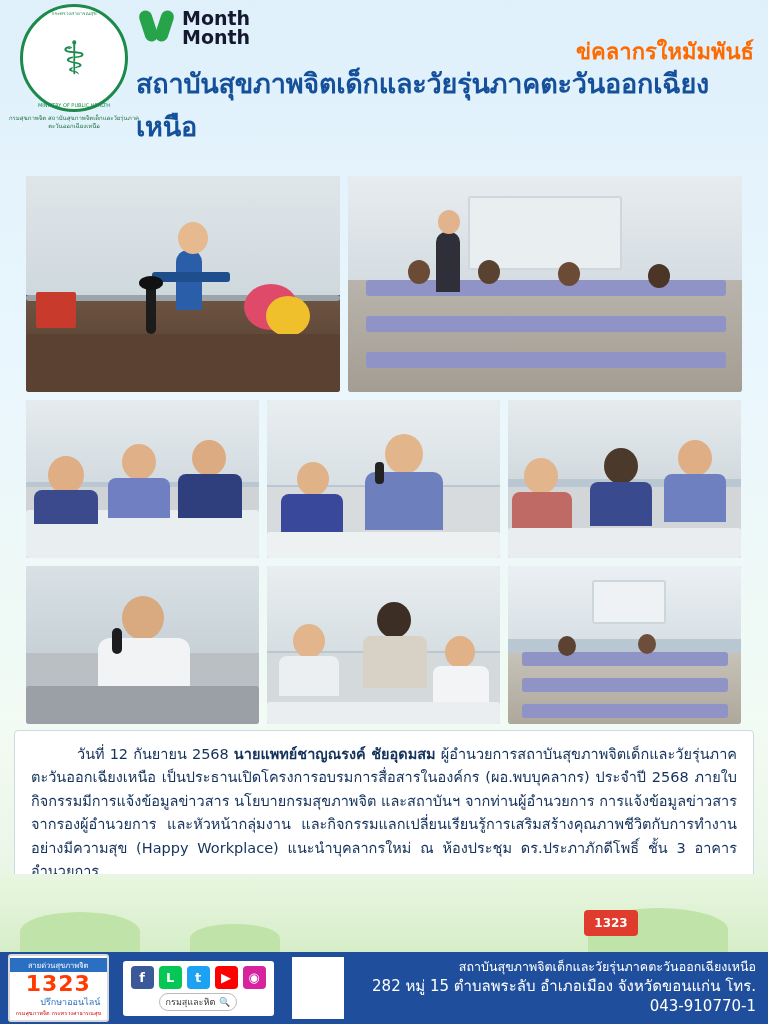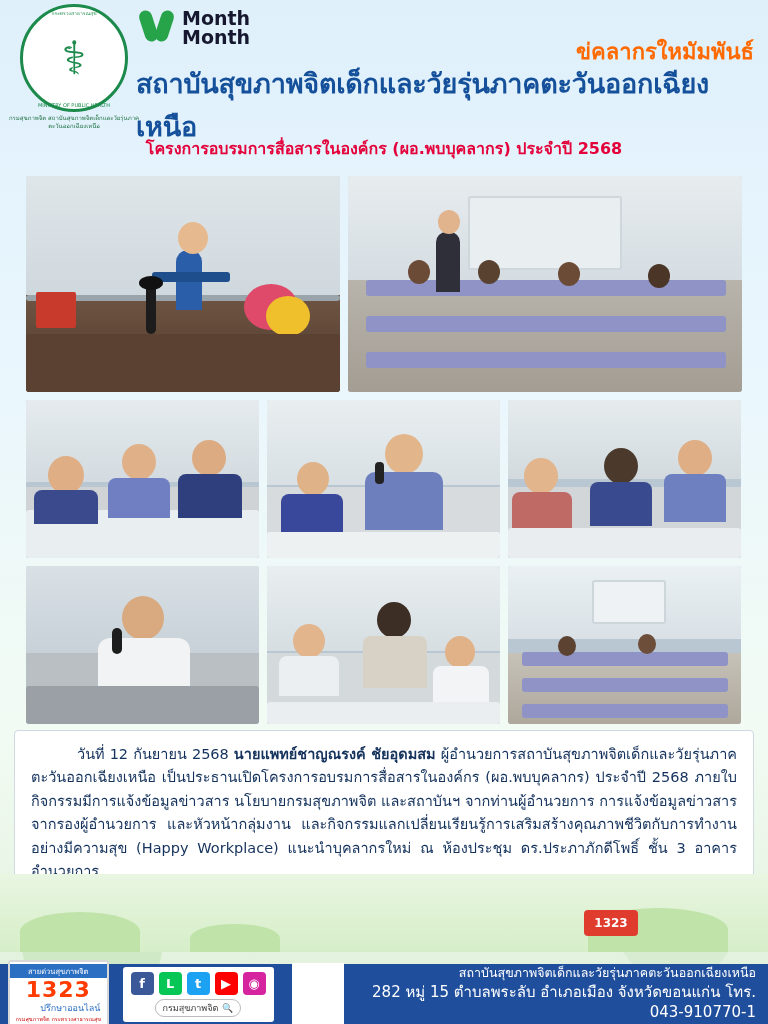--- a/index.html
+++ b/index.html
@@ -105,21 +105,21 @@
     background:#ffffff; border:1px solid #cfd9e2; border-radius:4px;
     padding:12px 16px; box-sizing:border-box;
     font-size:14.5px; color:#14325c; line-height:1.62;
     text-align:justify;
   }
   .caption .indent { display:inline-block; width:46px; }
   .caption b { color:#14325c; }
 
   
   .footer {
-    position:absolute; left:0; right:0; bottom:0; height:60px;
+    position:absolute; left:0; right:0; bottom:0; height:72px;
     background:#1f4e9c;
     display:flex; align-items:center;
   }
   .hotline {
     width:116px; margin-left:8px; background:#fff; border:2px solid #d8d8d8;
     border-radius:3px; text-align:center; padding:2px 0 3px;
   }
   .hotline .t1 { font-size:7.5px; color:#fff; background:#2b6fc2; padding:1px 0; }
   .hotline .num {
     font-size:22px; font-weight:bold; color:#ff3b00; line-height:1.05;
@@ -195,21 +195,20 @@
     <div class="mind-month">
       <div class="mind-ribbon"></div>
       <div class="mind-text">
         <div class="l1">Month</div>
         <div class="l2">Month</div>
       </div>
     </div>
 
     <div class="news-tag">ข่คลากรใหมัมพันธ์</div>
     <div class="title-th">สถาบันสุขภาพจิตเด็กและวัยรุ่นภาคตะวันออกเฉียงเหนือ</div>
-    <div class="project-line">โครงการอบรมการสื่อสารในองค์กร (ผอ.พบบุคลากร) ประจำปี 2568</div>
   </div>
 
   <div class="gallery">
 
     <div class="row r1">
       <div class="photo p1">
         <div class="sc">
           <div class="wall" style="background:linear-gradient(#dfe6ea,#cfd8dd);"></div>
           <div class="floor" style="background:linear-gradient(#6f5442,#4d3a2d);"></div>
           <div class="bar" style="left:0;top:55%;width:100%;height:6px;background:#9aa5ab;"></div>
@@ -349,21 +348,21 @@
 
     <div class="socials">
       <div class="sico-row">
         <div class="sico" style="background:#3b5998;">f</div>
         <div class="sico" style="background:#06c755;">L</div>
         <div class="sico" style="background:#1da1f2;">t</div>
         <div class="sico" style="background:#ff0000;">▶</div>
         <div class="sico" style="background:#d6249f;">◉</div>
       </div>
       <div class="searchbar">
-        <span>กรมสุขภาพจิต</span>
+        <span>กรมสุและหิต</span>
         <span>🔍</span>
       </div>
     </div>
 
     <div class="qr"></div>
 
     <div class="faddr">
       <div class="l2">สถาบันสุขภาพจิตเด็กและวัยรุ่นภาคตะวันออกเฉียงเหนือ</div>
       <div class="l3">282 หมู่ 15 ตำบลพระลับ อำเภอเมือง จังหวัดขอนแก่น โทร. 043-910770-1</div>
     </div>

